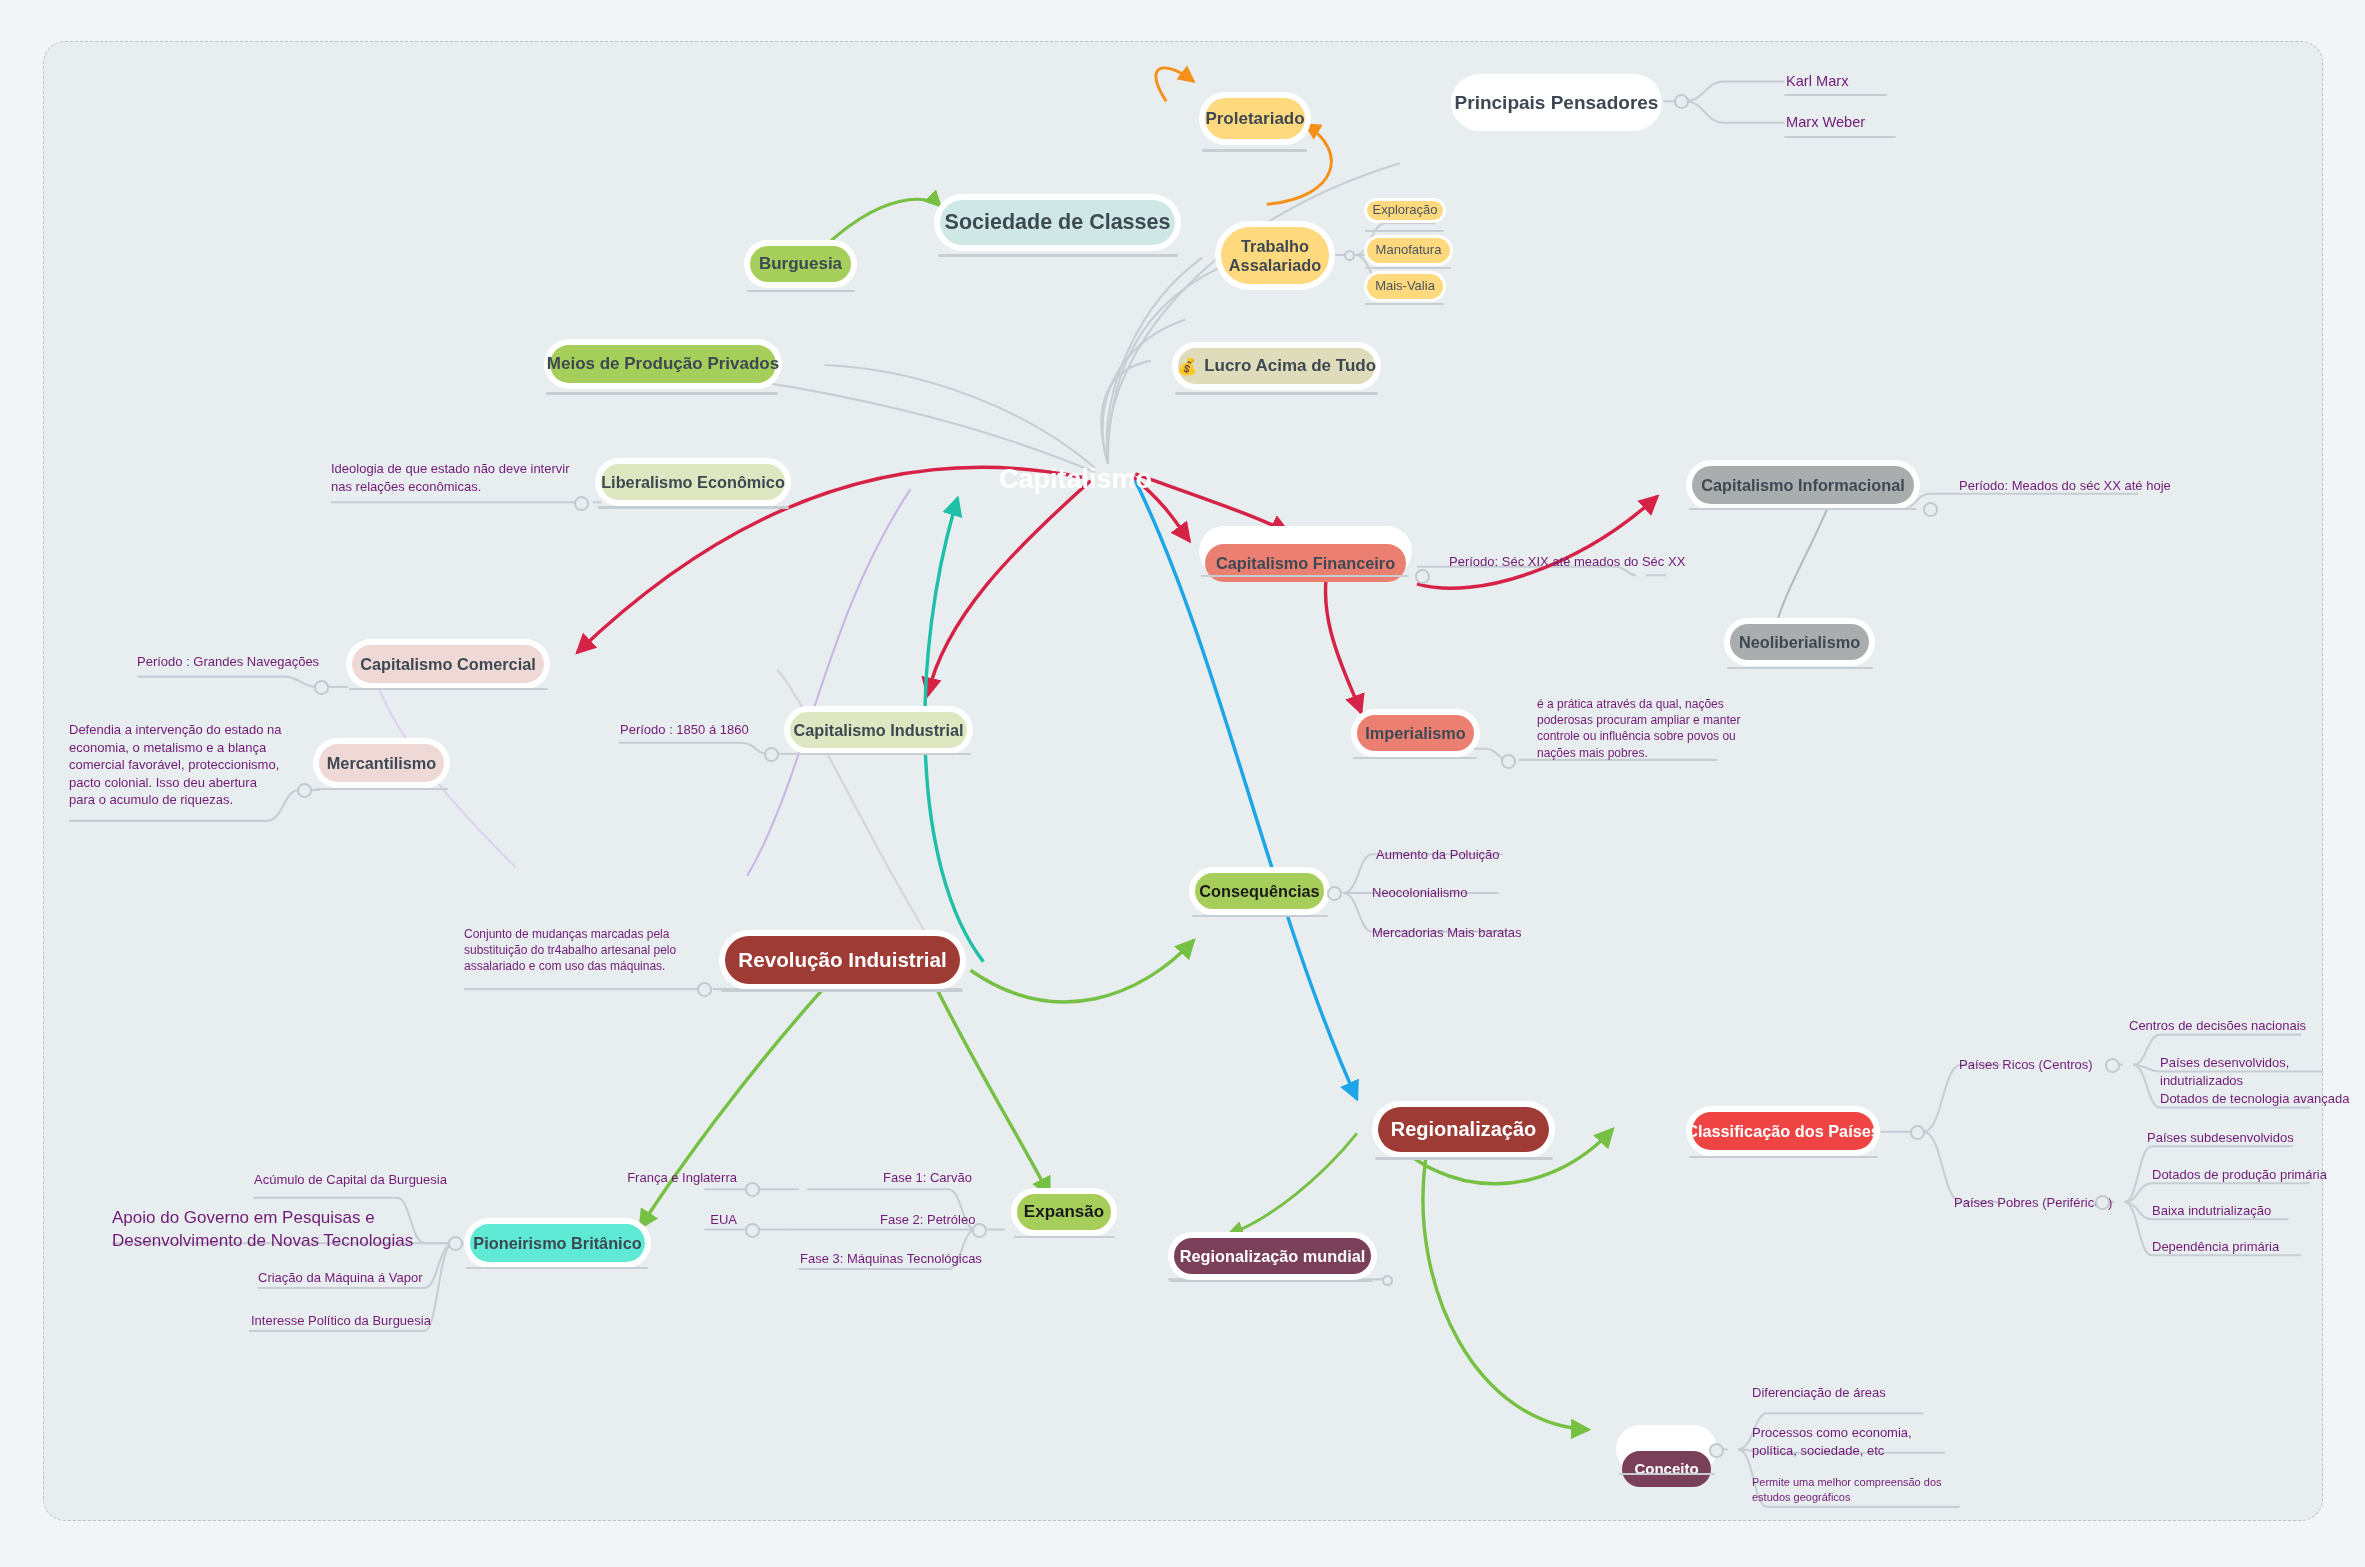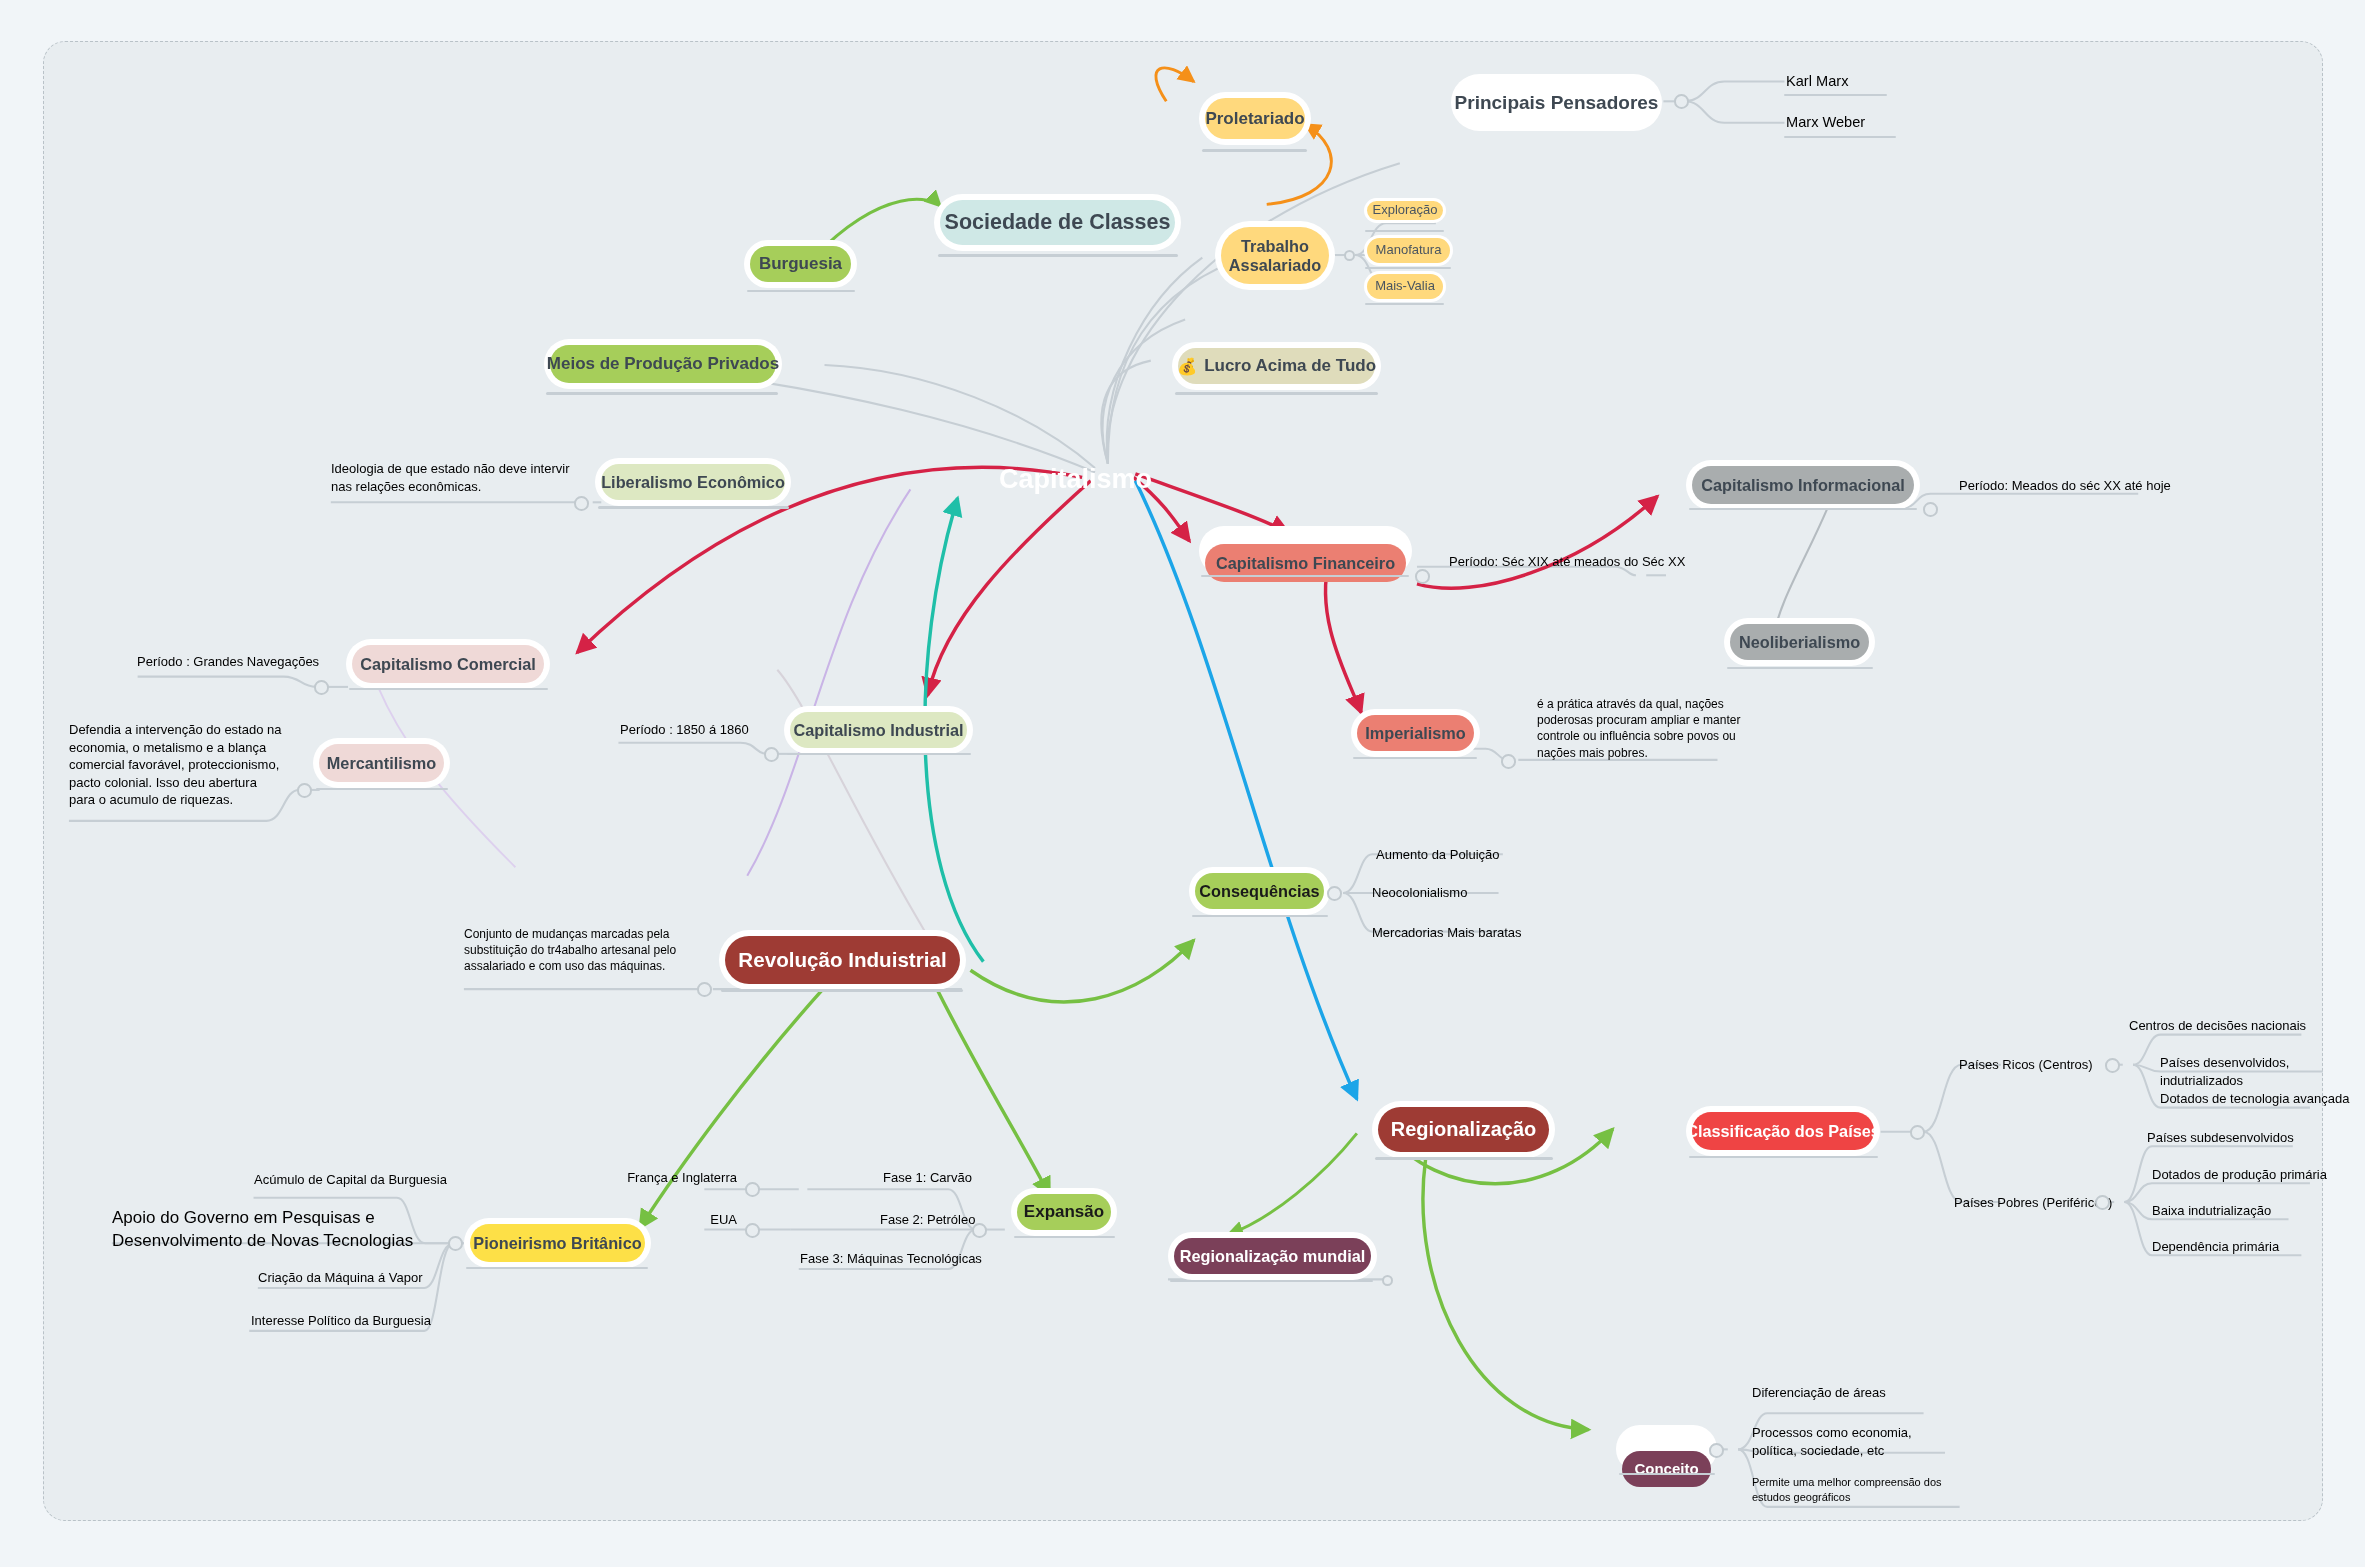--- a/index.html
+++ b/index.html
@@ -37,21 +37,21 @@
     line-height:1.15;
     padding:0 15.5px;
     box-sizing:border-box;
     white-space:nowrap;
   }
   .node .pill.wrap{white-space:normal;}
 
   
   .tnode{
     position:absolute;
-    color:#000000;
+    color:#701a75;
     font-size:14.6px;
     line-height:1.35;
   }
   .tnode.center{color:#ffffff;font-size:27px;font-weight:700;}
 
   .underline{
     position:absolute;
     height:2.6px;background:#c6ced4;border-radius:1.7px;
   }
   .dot{
@@ -352,21 +352,21 @@
 <div class="node" style="left:1189px;top:867px;width:141px;height:48px;">
   <div class="pill" style="background:#a6ce5a;color:#1a1a1a;font-size:16.3px;font-weight:700;">Consequências</div>
 </div>
 <div class="underline" style="left:1192px;top:915px;width:136px;height:1.7px;"></div>
 <div class="dot" style="left:1327px;top:886px;"></div>
 <div class="tnode" style="left:1376px;top:846px;font-size:13px;">Aumento da Poluição</div>
 <div class="tnode" style="left:1372px;top:884px;font-size:13px;">Neocolonialismo</div>
 <div class="tnode" style="left:1372px;top:924px;font-size:13px;">Mercadorias Mais baratas</div>
 
 <div class="node" style="left:464px;top:1218px;width:187px;height:50px;">
-  <div class="pill" style="background:#fde047;color:#3e4852;font-size:16.3px;font-weight:700;">Pioneirismo Britânico</div>
+  <div class="pill" style="background:#5eead4;color:#3e4852;font-size:16.3px;font-weight:700;">Pioneirismo Britânico</div>
 </div>
 <div class="underline" style="left:466px;top:1267px;width:182px;height:1.7px;"></div>
 <div class="dot" style="left:448px;top:1236px;"></div>
 <div class="tnode" style="left:254px;top:1171px;font-size:13px;">Acúmulo de Capital da Burguesia</div>
 <div class="tnode" style="left:112px;top:1207px;width:326px;font-size:17px;">Apoio do Governo em Pesquisas e Desenvolvimento de Novas Tecnologias</div>
 <div class="tnode" style="left:258px;top:1269px;font-size:13px;">Criação da Máquina á Vapor</div>
 <div class="tnode" style="left:251px;top:1312px;font-size:13px;">Interesse Político da Burguesia</div>
 
 <div class="node" style="left:1011px;top:1188px;width:106px;height:48px;">
   <div class="pill" style="background:#a6ce5a;color:#1a1a1a;font-size:17px;font-weight:700;">Expansão</div>

